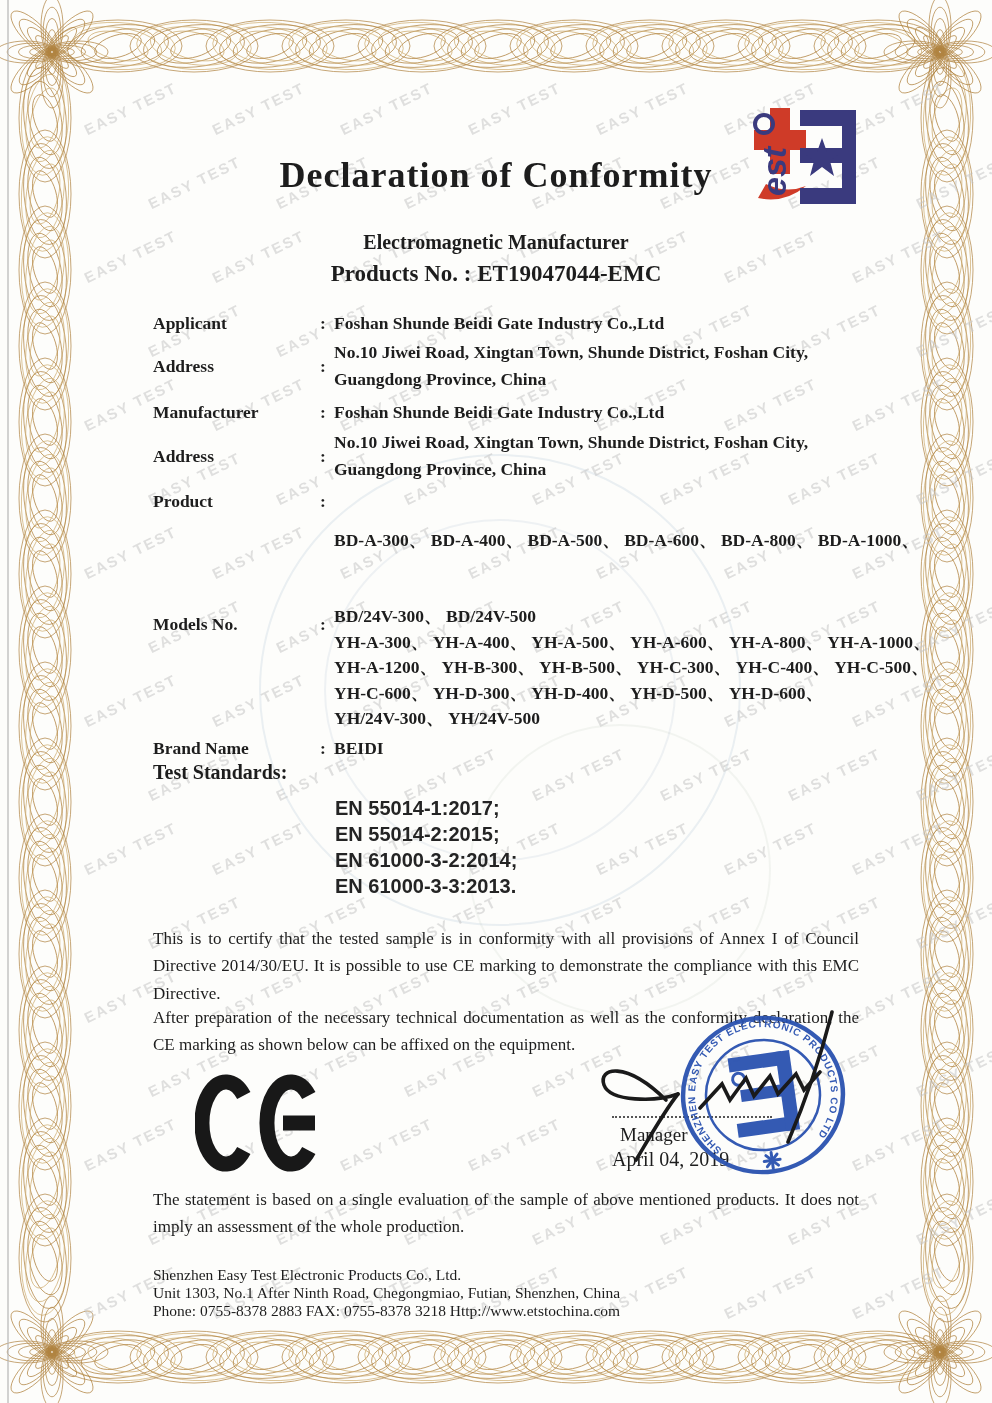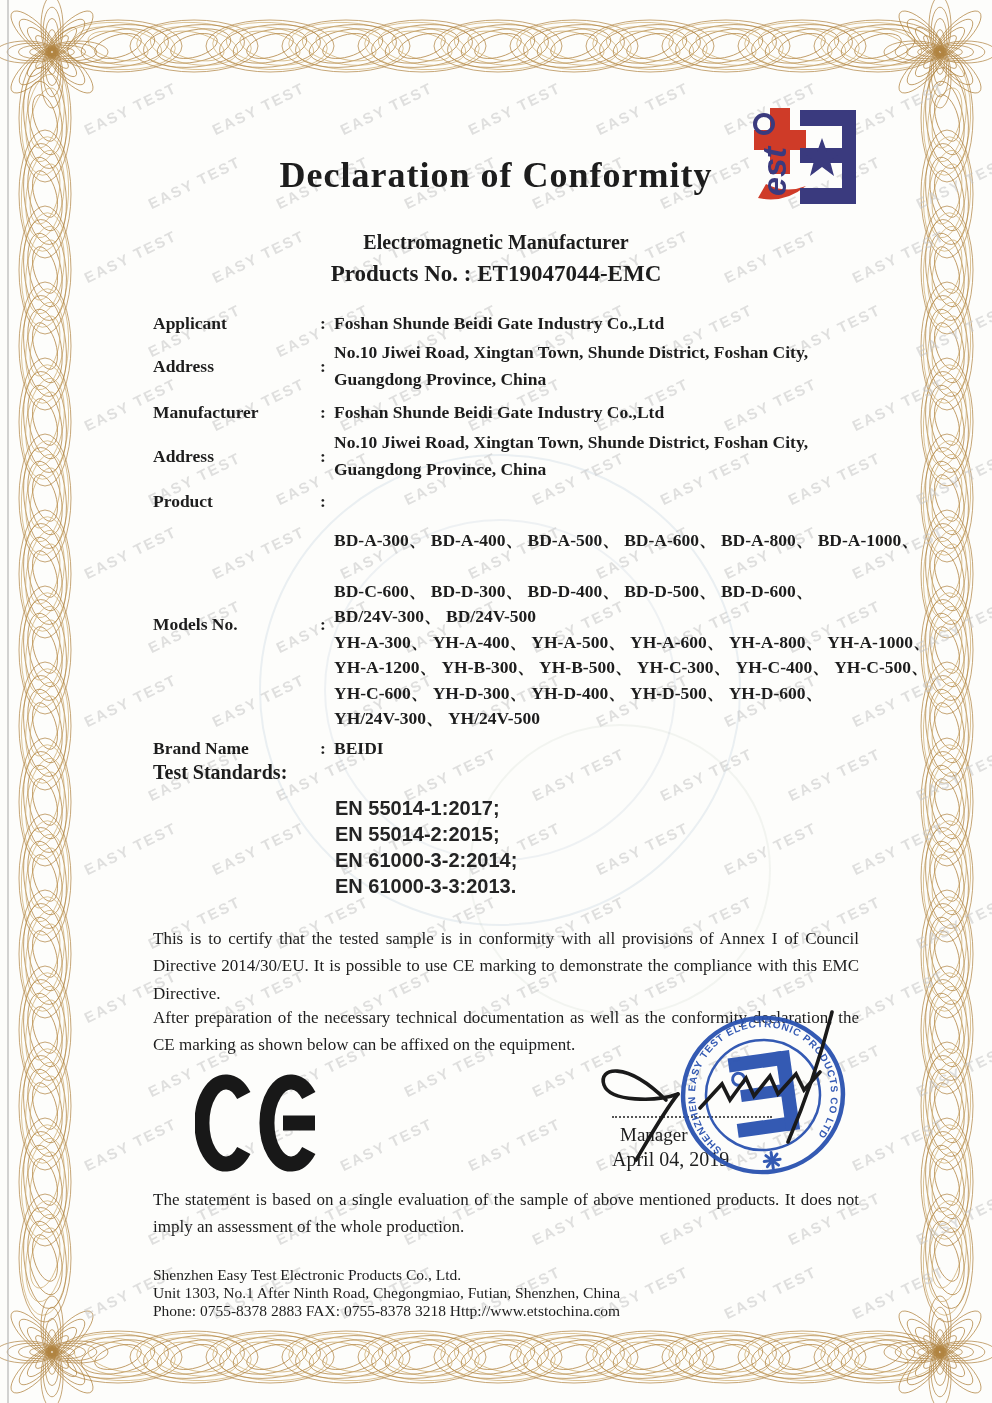--- a/index.html
+++ b/index.html
@@ -828,21 +828,20 @@
   <div class="ct cln a2l">:</div>
   <div class="ct val a2v1">No.10 Jiwei Road, Xingtan Town, Shunde District, Foshan City,</div>
   <div class="ct val a2v2">Guangdong Province, China</div>
 
   <div class="ct lbl r-prod">Product</div>
   <div class="ct cln r-prod">:</div>
 
   <div class="ct lbl mlbl">Models No.</div>
   <div class="ct cln mlbl">:</div>
   <div class="ct mline m0">BD-A-300、 BD-A-400、 BD-A-500、 BD-A-600、 BD-A-800、 BD-A-1000、</div>
-  <div class="ct mline m2">BD-C-600、 BD-D-300、 BD-D-400、 BD-D-500、 BD-D-600、</div>
   <div class="ct mline m3">BD/24V-300、 BD/24V-500</div>
   <div class="ct mline m4">YH-A-300、 YH-A-400、 YH-A-500、 YH-A-600、 YH-A-800、 YH-A-1000、</div>
   <div class="ct mline m5">YH-A-1200、 YH-B-300、 YH-B-500、 YH-C-300、 YH-C-400、 YH-C-500、</div>
   <div class="ct mline m6">YH-C-600、 YH-D-300、 YH-D-400、 YH-D-500、 YH-D-600、</div>
   <div class="ct mline m7">YH/24V-300、 YH/24V-500</div>
 
   <div class="ct lbl r-brand">Brand Name</div>
   <div class="ct cln r-brand">:</div>
   <div class="ct val r-brand">BEIDI</div>
 

